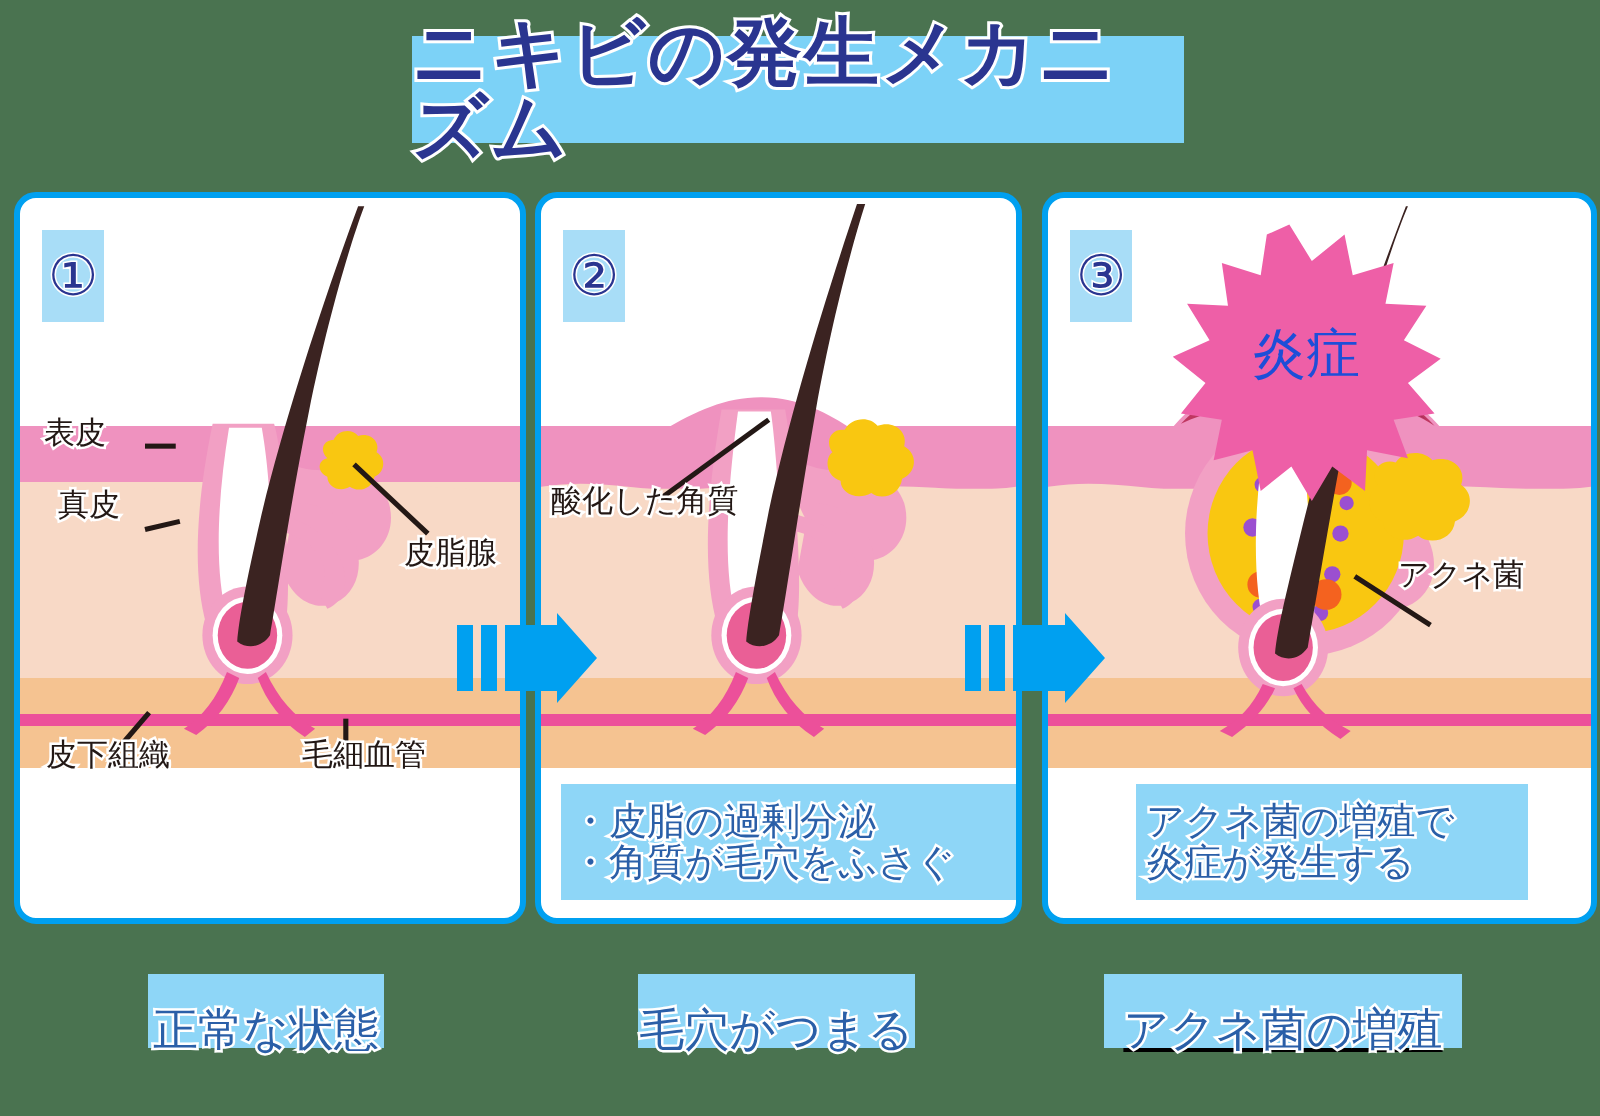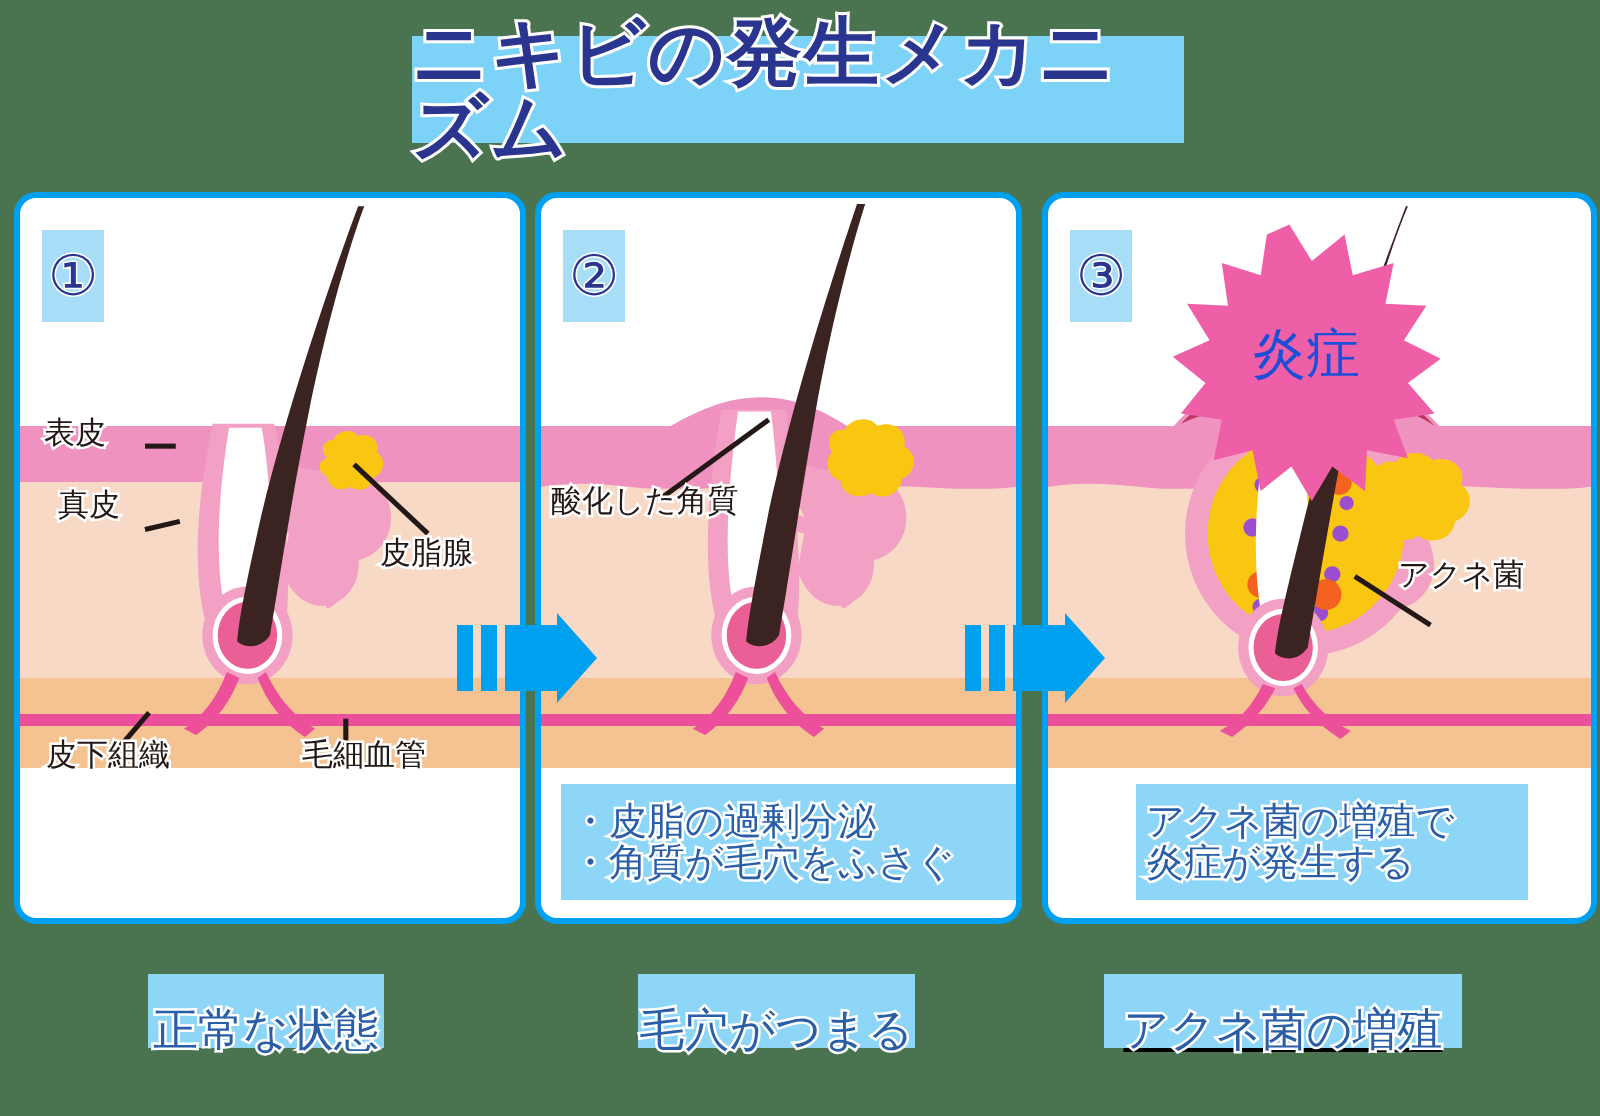--- a/index.html
+++ b/index.html
@@ -146,21 +146,21 @@
 
       <line x1="122" y1="326" x2="156" y2="318" stroke="#231815" stroke-width="5"></line>
 
       <line x1="92" y1="546" x2="126" y2="506" stroke="#231815" stroke-width="5"></line>
 
       <line x1="318" y1="512" x2="318" y2="542" stroke="#231815" stroke-width="5"></line>
     </svg>
 
     <div class="lbl" style="left:24px;top:214px;">表皮</div>
     <div class="lbl" style="left:38px;top:286px;">真皮</div>
-    <div class="lbl" style="left:360px;top:334px;text-align:center;">皮脂腺</div>
+    <div class="lbl" style="left:384px;top:334px;text-align:center;">皮脂腺</div>
     <div class="lbl" style="left:26px;top:536px;">皮下組織</div>
     <div class="lbl" style="left:282px;top:536px;">毛細血管</div>
   </div>
 
   <div class="panel" id="panel-2">
 
     <div class="badge">
       <span class="badge-num">②</span>
     </div>
 

